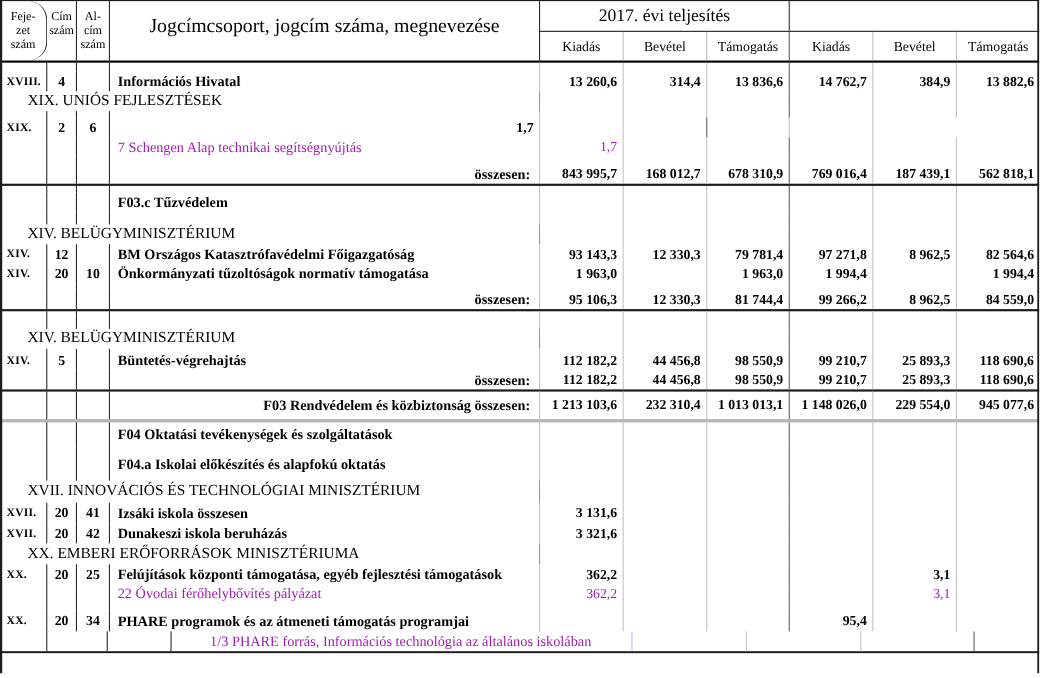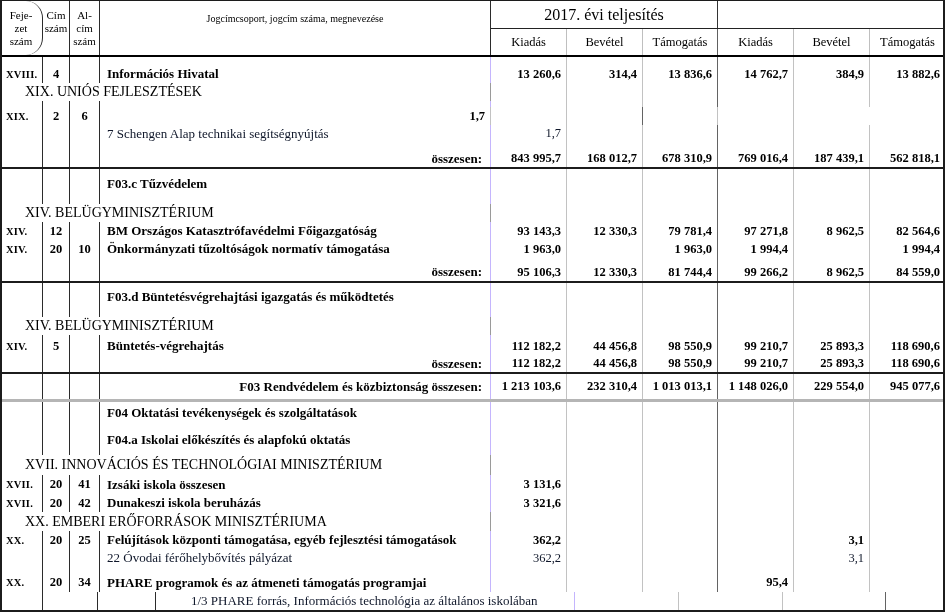--- a/index.html
+++ b/index.html
@@ -9,21 +9,21 @@
   .edge-l{left:0;}
   .edge-r{right:0;}
 
   
   .header{box-sizing:border-box;height:57px;display:flex;border-top:1px solid #1c1c1c;border-bottom:2px solid #000;}
   .hcell{box-sizing:border-box;display:flex;flex-direction:column;align-items:center;padding-top:8px;
          font-size:11px;line-height:1.2;border-right:1px solid #2b2b2b;}
   .w43{width:43px;border-radius:17px;} .w27{width:27px;} .w30{width:30px;}
   .wname{width:391px;}
   .jog{box-sizing:border-box;display:flex;justify-content:center;align-items:flex-start;
-       padding-top:12px;font-size:10px;border-right:1px solid #2b2b2b;}
+       padding-top:12px;font-size:18px;border-right:1px solid #2b2b2b;}
   .hright{width:454px;display:flex;flex-direction:column;}
   .htitles{box-sizing:border-box;display:flex;height:28px;border-bottom:1px solid #222;}
   .htitle{box-sizing:border-box;width:227px;display:flex;align-items:center;justify-content:center;
           font-size:16px;border-right:1px solid #333;}
   .htitle.last{border-right:none;}
   .hsubs{flex:1;display:flex;}
   .hsub{box-sizing:border-box;display:flex;align-items:center;justify-content:center;
         font-size:12.5px;border-right:1px solid #bfbfbf;}
   .hsub.grp{border-right:1px solid #606060;}
   .hsub.last{border-right:none;}
@@ -36,21 +36,21 @@
   .cv{box-sizing:border-box;border-right:1px solid #c2c2c2;}
   .cv.grp{border-right:1px solid #636363;}
   .cv.last{border-right:none;}
 
   .fejt{font-size:10.5px;font-weight:bold;padding-left:6px;display:flex;align-items:center;letter-spacing:.2px;}
   .numt{font-size:12.5px;font-weight:bold;display:flex;align-items:center;justify-content:center;}
   .namet{font-size:13px;padding-left:7px;display:flex;align-items:center;}
   .namet.bold{font-weight:bold;}
   .namet.rightal{justify-content:flex-end;padding-right:8px;padding-left:0;font-weight:bold;}
   .valt{font-size:12.5px;font-weight:bold;display:flex;align-items:center;justify-content:flex-end;padding-right:5px;}
-  .brow.sub .namet,.brow.sub .valt{font-weight:normal;color:#0f172a;}
+  .brow.sub .namet,.brow.sub .valt{font-weight:normal;color:#a21caf;}
   .sect{grid-column:1/5;font-size:14px;padding-left:25px;display:flex;align-items:center;
         box-sizing:border-box;border-right:1px solid #9a9a9a;}
   .hline{width:945px;}
   .hl-black{background:#1c1c1c;}
   .hl-gray{background:#b5b5b5;}
   .blankrow{background:#fff;}
 </style>
 </head>
 <body>
 
@@ -282,32 +282,20 @@
         <div class="cl numt"></div>
         <div class="cl numt"></div>
         <div class="cname namet"></div>
         <div class="cv valt"></div>
         <div class="cv valt"></div>
         <div class="cv valt grp"></div>
         <div class="cv valt"></div>
         <div class="cv valt"></div>
         <div class="cv valt last"></div>
       </div>
-      <div class="brow" style="height: 18px;">
-        <div class="cl fejt"></div>
-        <div class="cl numt"></div>
-        <div class="cl numt"></div>
-        <div class="cname namet bold">F03.d Büntetésvégrehajtási igazgatás és működtetés</div>
-        <div class="cv valt"></div>
-        <div class="cv valt"></div>
-        <div class="cv valt grp"></div>
-        <div class="cv valt"></div>
-        <div class="cv valt"></div>
-        <div class="cv valt last"></div>
-      </div>
       <div class="brow" style="height: 11px;">
         <div class="cl fejt"></div>
         <div class="cl numt"></div>
         <div class="cl numt"></div>
         <div class="cname namet"></div>
         <div class="cv valt"></div>
         <div class="cv valt"></div>
         <div class="cv valt grp"></div>
         <div class="cv valt"></div>
         <div class="cv valt"></div>

